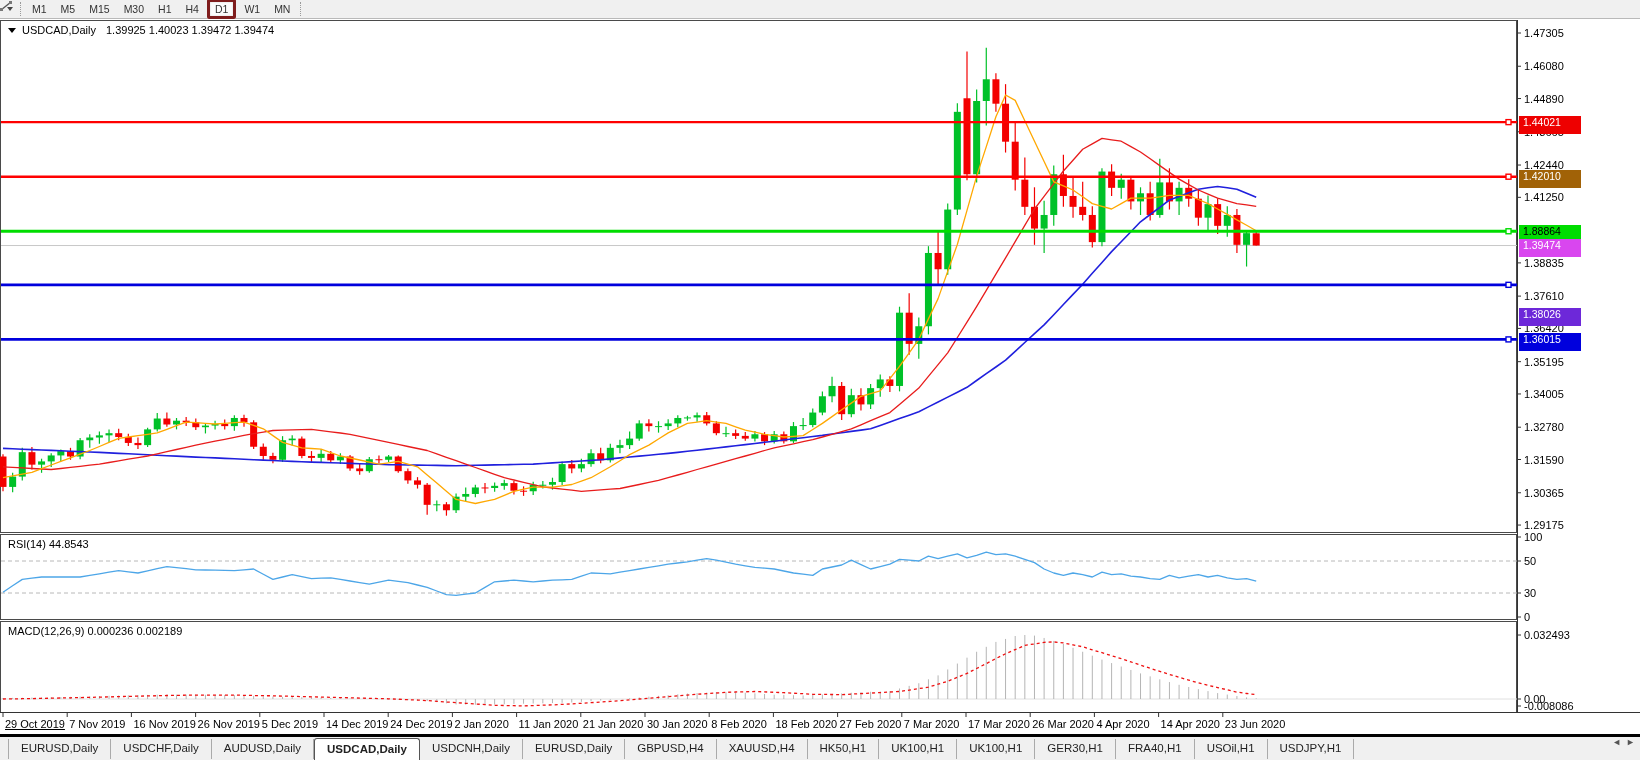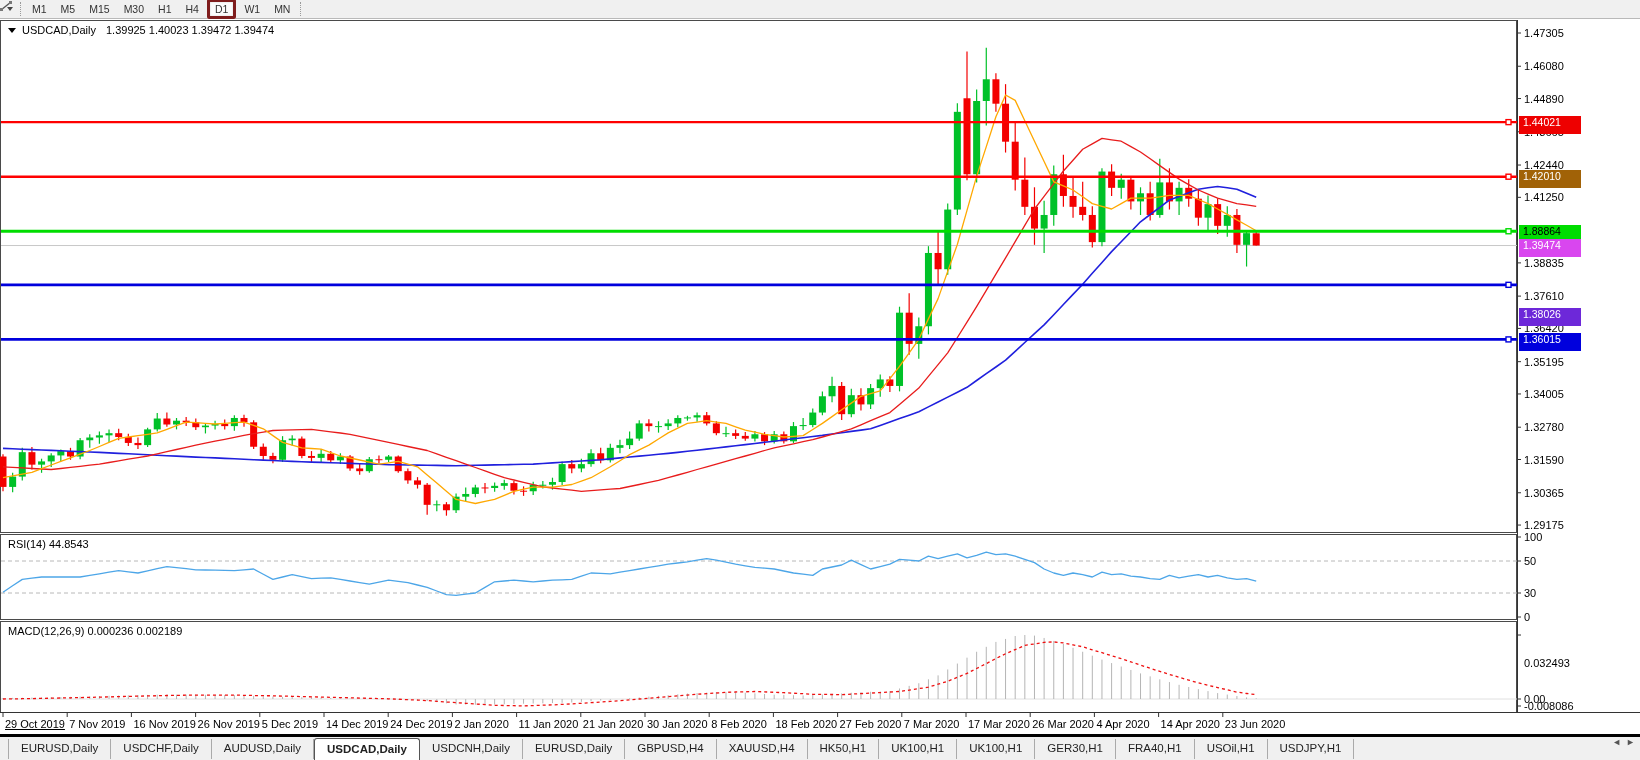--- a/index.html
+++ b/index.html
@@ -541,21 +541,21 @@
       <div class="badge" style="top: 115.628px; background: rgb(238, 0, 0); color: rgb(255, 255, 255);">1.44021</div>
       <div class="badge" style="top: 170.206px; background: #a16207; color: rgb(255, 255, 255);">1.42010</div>
       <div class="badge" style="top: 224.758px; background: rgb(0, 221, 0); color: rgb(0, 0, 0);">1.88864</div>
       <div class="badge" style="top: 239.033px; background: #d946ef; color: rgb(255, 255, 255);">1.39474</div>
       <div class="badge" style="top: 278.332px; background: #6d28d9; color: rgb(255, 255, 255); margin-top: 30px;">1.38026</div>
       <div class="badge" style="top: 332.911px; background: rgb(0, 0, 221); color: rgb(255, 255, 255);">1.36015</div>
       <div class="ovl" style="left: 1524px; top: 531px;">100</div>
       <div class="ovl" style="left: 1524px; top: 555px;">50</div>
       <div class="ovl" style="left: 1524px; top: 587px;">30</div>
       <div class="ovl" style="left: 1524px; top: 611px;">0</div>
-      <div class="ovl" style="left: 1524px; top: 629.021px; margin-top: 28px;">0.032493</div>
+      <div class="ovl" style="left: 1524px; top: 629.021px;">0.032493</div>
       <div class="ovl" style="left: 1524px; top: 693px;">0.00</div>
       <div class="ovl" style="left: 1524px; top: 700px;">-0.008086</div>
       <div class="ovl" style="left: 5px; top: 718px; text-decoration: underline;">29 Oct 2019</div>
       <div class="ovl" style="left: 69.2px; top: 718px;">7 Nov 2019</div>
       <div class="ovl" style="left: 133.4px; top: 718px;">16 Nov 2019</div>
       <div class="ovl" style="left: 197.6px; top: 718px;">26 Nov 2019</div>
       <div class="ovl" style="left: 261.8px; top: 718px;">5 Dec 2019</div>
       <div class="ovl" style="left: 326px; top: 718px;">14 Dec 2019</div>
       <div class="ovl" style="left: 390.2px; top: 718px;">24 Dec 2019</div>
       <div class="ovl" style="left: 454.4px; top: 718px;">2 Jan 2020</div>

